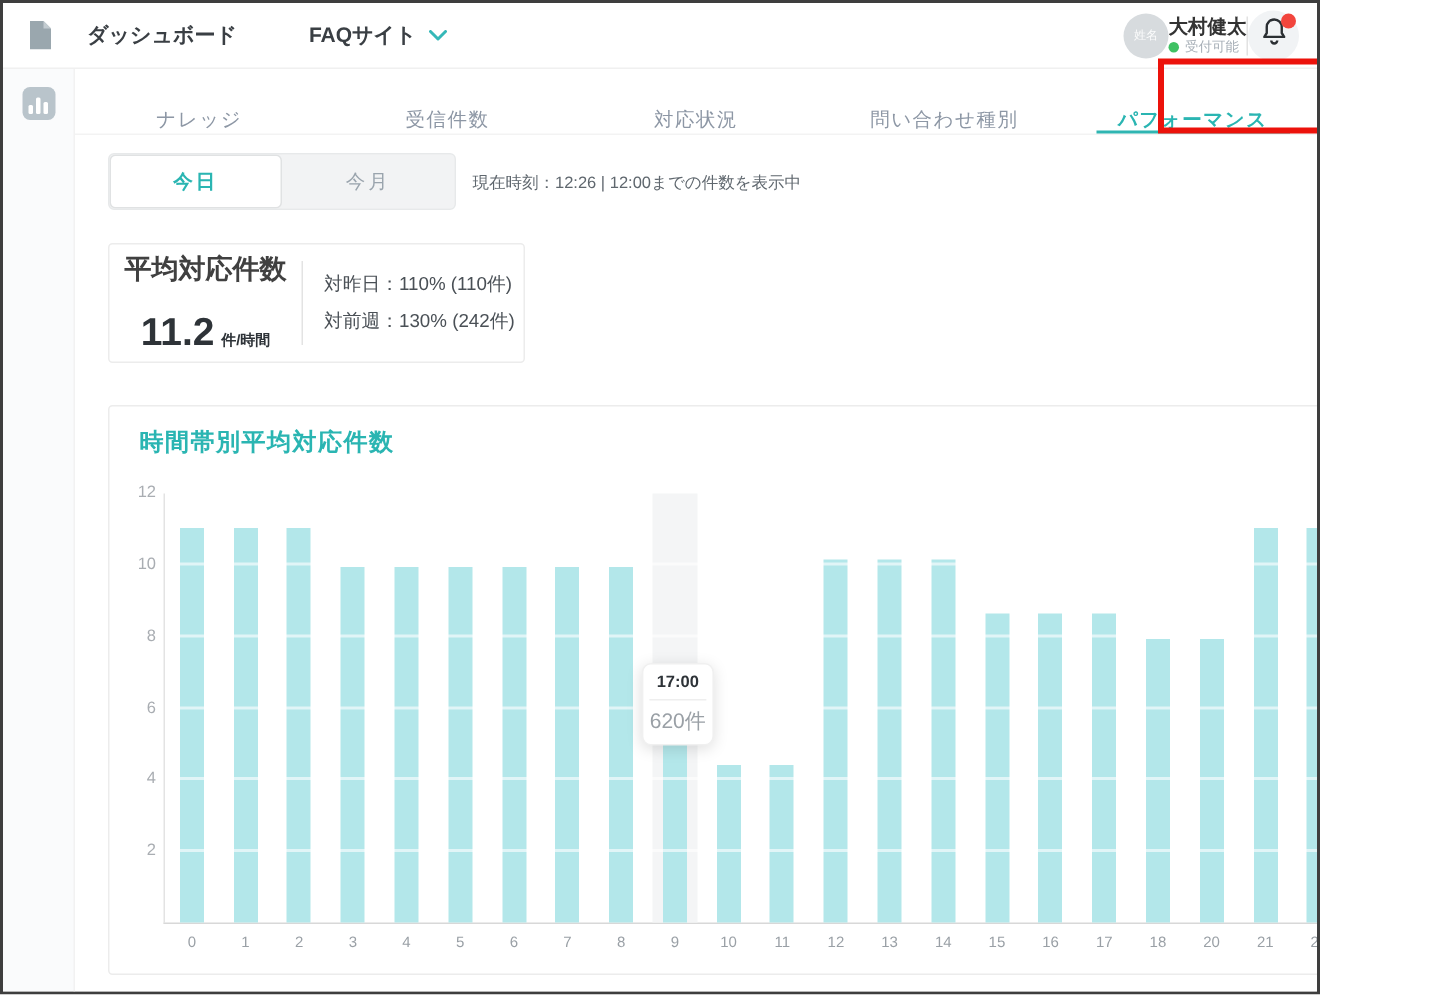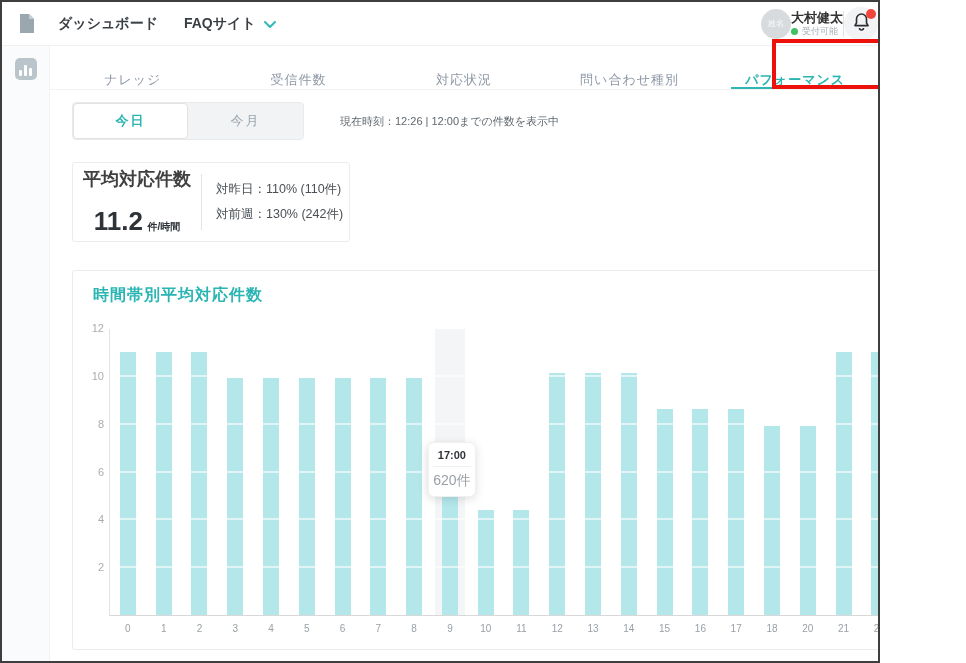--- a/index.html
+++ b/index.html
@@ -3,23 +3,23 @@
 <meta charset="utf-8">
 <style>
   * { margin:0; padding:0; box-sizing:border-box; }
   html,body { width:966px; height:663px; background:#fff; font-family:"Liberation Sans","DejaVu Sans",sans-serif; }
   .frame { position:relative; width:880px; height:663px; border:2px solid #3e3e3e; background:#fff; overflow:hidden; }
 
   
   .header { position:absolute; left:0; top:0; right:0; height:44px; background:#fff; border-bottom:1px solid #f0f0f0; display:flex; align-items:center; z-index:3; }
   .doc-icon-wrap { width:48px; display:flex; justify-content:center; }
   .app-title { font-size:14px; font-weight:bold; color:#3a3f44; margin-left:8px; }
-  .site-select { display:flex; align-items:center; gap:8px; margin-left:26px; cursor:pointer; }
+  .site-select { display:flex; align-items:center; gap:8px; margin-left:48px; cursor:pointer; }
   .site-name { font-size:14px; font-weight:bold; color:#3a3f44; }
-  .header-right { margin-left:auto; display:flex; align-items:center; }
+  .header-right { margin-left:auto; display:flex; align-items:center; padding-right:12px; }
   .avatar { width:30px; height:30px; border-radius:50%; background:#d7dbde; color:rgba(255,255,255,.9); font-size:8px; display:flex; align-items:center; justify-content:center; }
   .user-block { display:flex; flex-direction:column; line-height:1.2; }
   .user-name { font-size:13px; font-weight:bold; color:#333; }
   .user-status { display:flex; align-items:center; gap:4px; font-size:9px; color:#a6aeb6; }
   .status-dot { width:7px; height:7px; border-radius:50%; background:#3fc163; }
   .v-divider { width:1px; height:26px; background:#e2e2e2; }
   .bell-wrap { position:relative; width:34px; height:34px; border-radius:50%; background:#f1f3f5; display:flex; align-items:center; justify-content:center; cursor:pointer; }
   .bell-badge { position:absolute; top:2px; right:2px; width:10px; height:10px; border-radius:50%; background:#f2453d; }
 
   
@@ -29,21 +29,21 @@
 
   
   .tabbar { position:absolute; left:48px; right:0; top:44px; height:44px; background:#fff; border-bottom:1px solid #f3f3f3; display:flex; z-index:2; }
   .tab { flex:1; display:flex; align-items:flex-end; justify-content:center; font-size:13px; color:#8d97a5; cursor:pointer; position:relative; letter-spacing:1px; }
   .tab.active { color:#2ab5b2; font-weight:bold; }
   .tab.active::after { content:""; position:absolute; bottom:0; left:11%; width:78%; height:2px; background:#2fb5b2; }
   .annotation-box { position:absolute; left:770px; top:37px; width:192px; height:50px; border:4px solid #ec120b; z-index:6; pointer-events:none; }
 
   
   .content { position:absolute; left:48px; top:88px; right:0; bottom:0; background:#fff; }
-  .controls-row { position:absolute; left:22px; top:12px; display:flex; align-items:center; gap:36px; }
+  .controls-row { position:absolute; left:22px; top:12px; display:flex; align-items:center; gap:11px; }
   .toggle-group { display:flex; border:1px solid #e7e9ea; border-radius:4px; overflow:hidden; background:#f2f3f4; }
   .toggle-btn { width:115px; height:36px; display:flex; align-items:center; justify-content:center; font-size:13px; cursor:pointer; letter-spacing:2px; }
   .toggle-btn.selected { background:#fff; color:#2ab5b2; font-weight:bold; border:1px solid #e0e2e3; border-radius:4px; }
   .toggle-btn.unselected { background:#f2f3f4; color:#9aa4ad; }
   .clock-status { font-size:11px; color:#5f676e; }
 
   
   .summary-card { position:absolute; left:22px; top:72px; width:278px; height:80px; background:#fff; border:1px solid #ececec; border-radius:3px; display:flex; align-items:center; }
   .summary-left { width:128px; text-align:center; }
   .summary-title { font-size:18px; font-weight:bold; color:#404040; margin-bottom:15px; }

